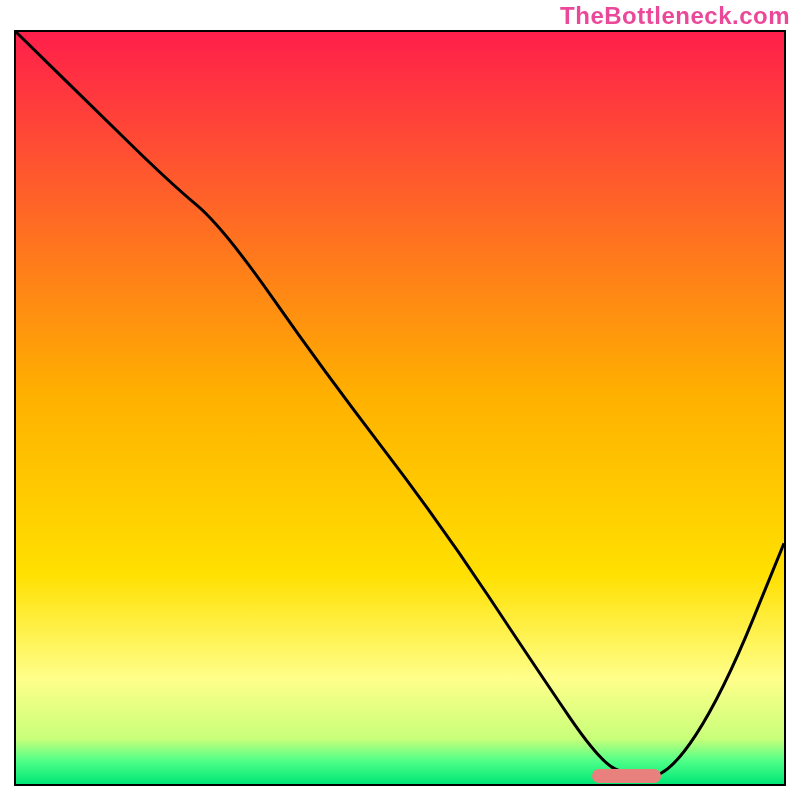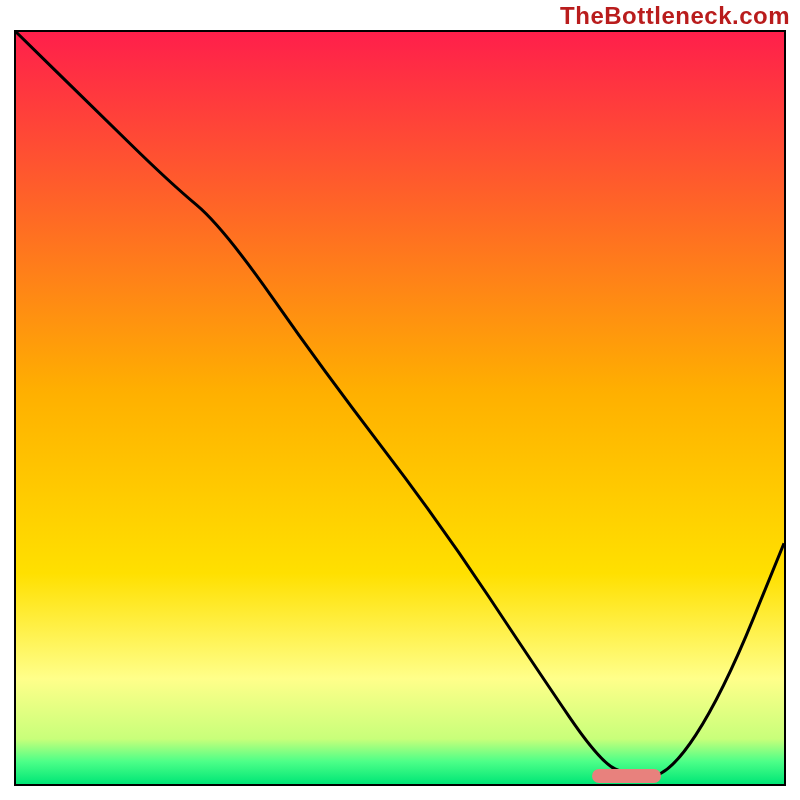--- a/index.html
+++ b/index.html
@@ -15,21 +15,21 @@
     position: relative;
     width: 800px;
     height: 800px;
   }
   .watermark {
     position: absolute;
     top: 2px;
     right: 10px;
     font-size: 24px;
     font-weight: bold;
-    color: #b91c1c;
+    color: #ec4899;
     letter-spacing: 0.5px;
   }
   .plot-border {
     position: absolute;
     left: 14px;
     top: 30px;
     width: 772px;
     height: 756px;
     border: 2px solid #000;
     box-sizing: border-box;

